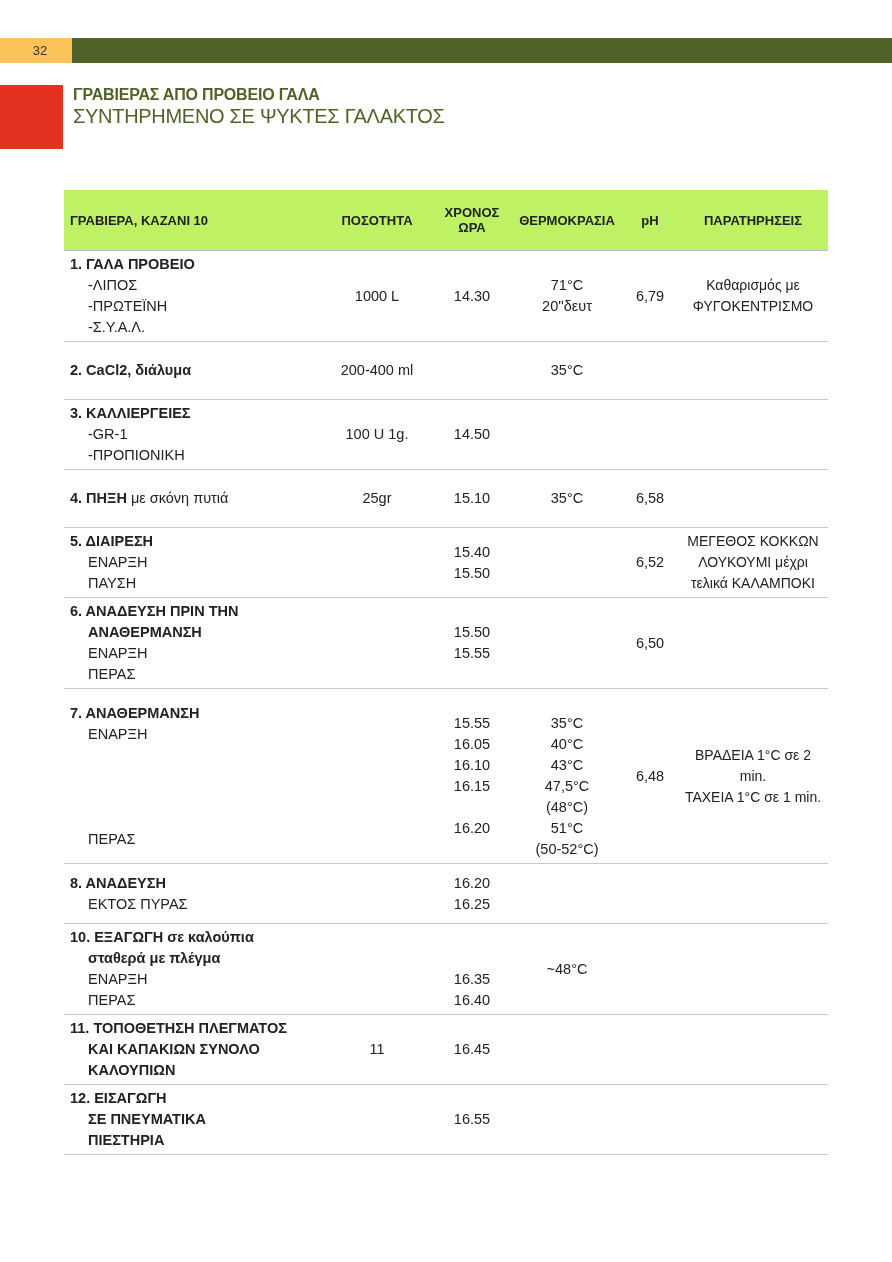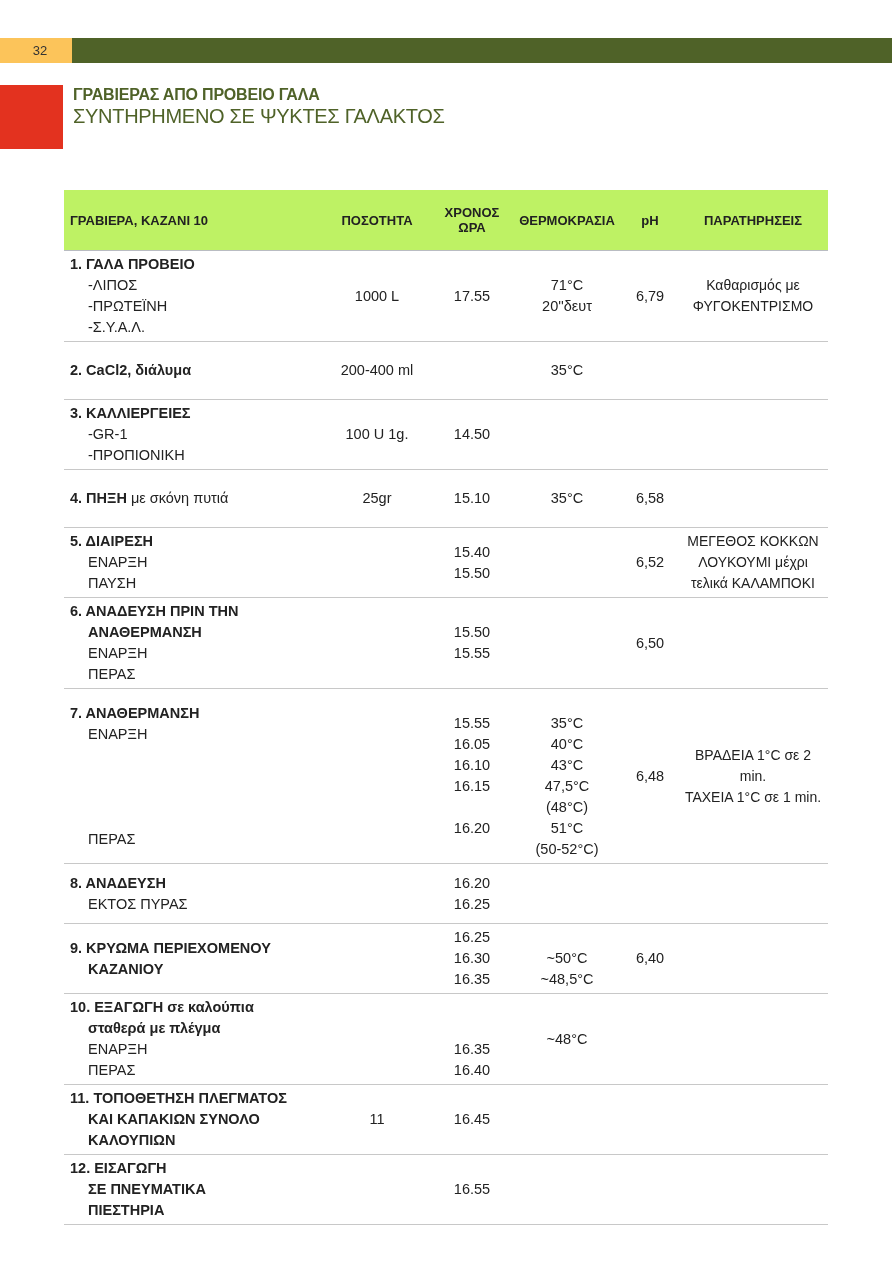--- a/index.html
+++ b/index.html
@@ -65,21 +65,21 @@
   <tbody id="tbody">
       <tr style="height: 88px;">
         <td class="step">
           <div class="b">1. ΓΑΛΑ ΠΡΟΒΕΙΟ</div>
           <div class="ind">-ΛΙΠΟΣ</div>
           <div class="ind">-ΠΡΩΤΕΪΝΗ</div>
           <div class="ind">-Σ.Υ.Α.Λ.</div>
         </td>
         <td class="center">1000 L</td>
         <td class="center stack">
-          <div>17.55</div>
+          <div>14.30</div>
         </td>
         <td class="center stack">
           <div>71°C</div>
           <div>20''δευτ</div>
         </td>
         <td class="center">6,79</td>
         <td class="center note stack">
           <div>Καθαρισμός με</div>
           <div>ΦΥΓΟΚΕΝΤΡΙΣΜΟ</div>
         </td>
@@ -199,39 +199,20 @@
         </td>
         <td class="center"></td>
         <td class="center stack">
           <div>16.20</div>
           <div>16.25</div>
         </td>
         <td class="center stack"></td>
         <td class="center"></td>
         <td class="center note stack"></td>
       </tr>
-      <tr style="height: 68px;">
-        <td class="step">
-          <div class="b">9. ΚΡΥΩΜΑ ΠΕΡΙΕΧΟΜΕΝΟΥ</div>
-          <div class="b ind">ΚΑΖΑΝΙΟΥ</div>
-        </td>
-        <td class="center"></td>
-        <td class="center stack">
-          <div>16.25</div>
-          <div>16.30</div>
-          <div>16.35</div>
-        </td>
-        <td class="center stack">
-          <div>&nbsp;</div>
-          <div>~50°C</div>
-          <div>~48,5°C</div>
-        </td>
-        <td class="center">6,40</td>
-        <td class="center note stack"></td>
-      </tr>
       <tr style="height: 88px;">
         <td class="step">
           <div class="b">10. ΕΞΑΓΩΓΗ σε καλούπια</div>
           <div class="b ind">σταθερά με πλέγμα</div>
           <div class="ind">ΕΝΑΡΞΗ</div>
           <div class="ind">ΠΕΡΑΣ</div>
         </td>
         <td class="center"></td>
         <td class="center stack">
           <div>&nbsp;</div>

